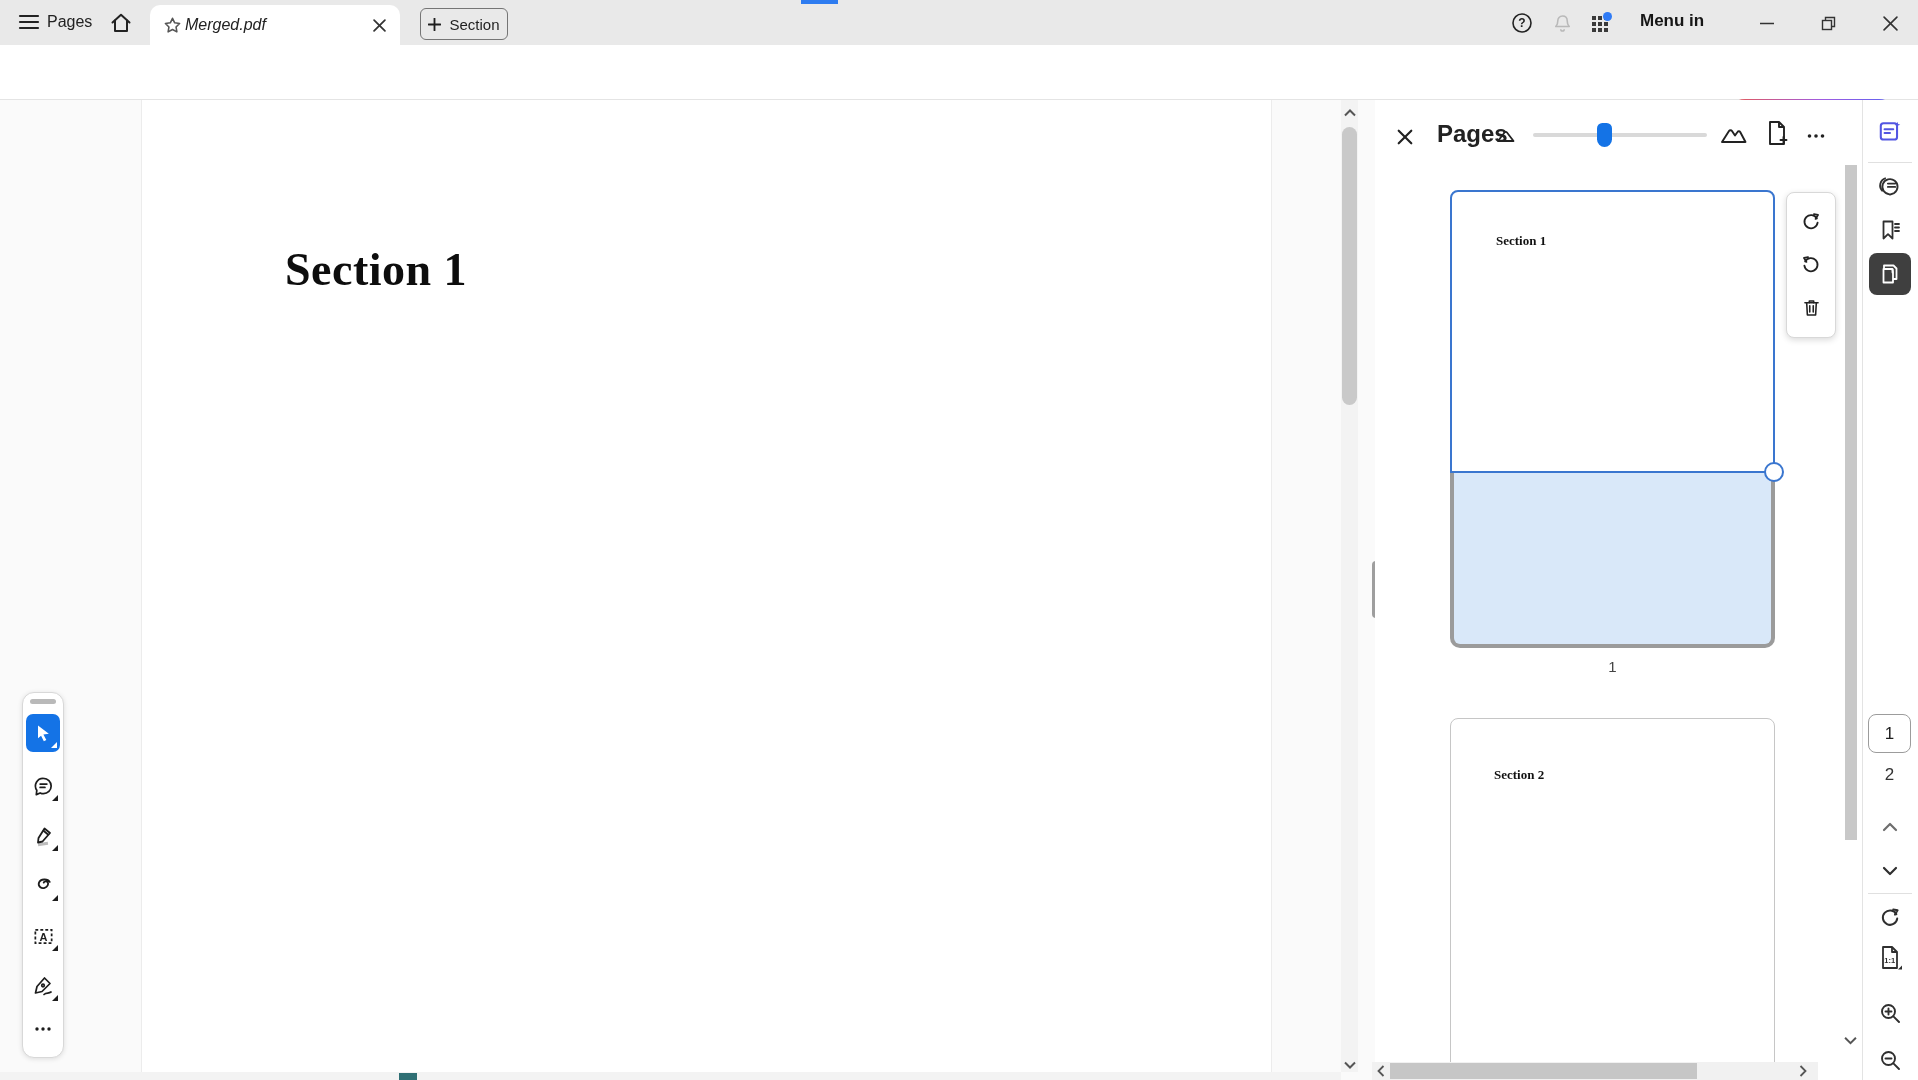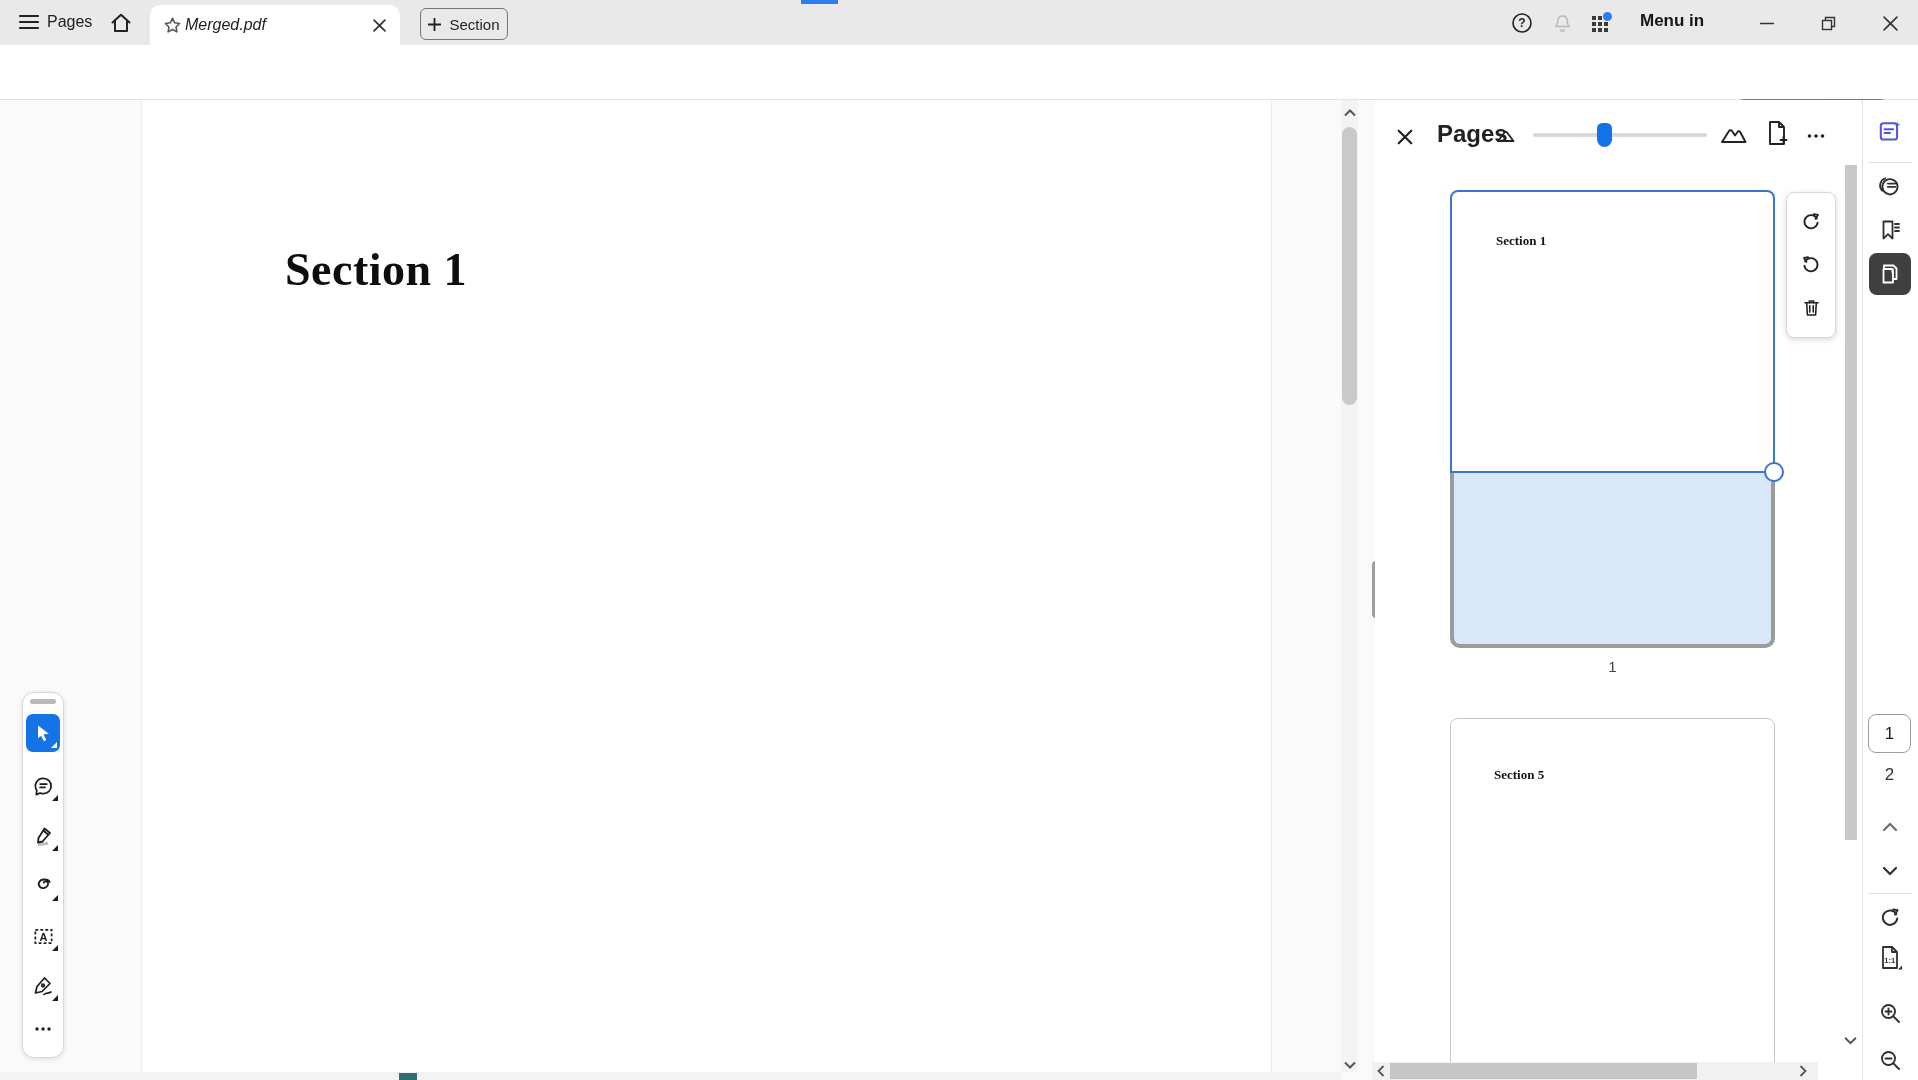--- a/index.html
+++ b/index.html
@@ -388,21 +388,21 @@
     <svg width="21" height="21" viewBox="0 0 24 24" fill="none" stroke="#222" stroke-width="1.8" stroke-linecap="round" stroke-linejoin="round">
         <path d="M4.5 6.5 h15"></path>
         <path d="M9.5 6.5 V4.5 h5 v2"></path>
         <path d="M6.5 6.5 L7.3 20.5 h9.4 L17.5 6.5"></path>
         <path d="M10 10 v7 M14 10 v7"></path>
       </svg>
   </div>
 </div>
 
 <div id="thumb2" class="abs">
-  <span class="thumb-label" style="position:absolute;left:43px;top:48px;">Section 5</span>
+  <span class="thumb-label" style="position:absolute;left:43px;top:48px;">Section 2</span>
 </div>
 
 <div id="panel-vscroll-thumb" class="abs"></div>
 <div class="abs ctr" style="left:1840px;top:1032px;width:20px;height:16px;">
   <svg width="13" height="9" viewBox="0 0 12 8" fill="none" stroke="#555" stroke-width="1.8">
       <polyline points="1,1.5 6,6.5 11,1.5"></polyline>
     </svg>
 </div>
 <div id="panel-hscroll" class="abs"></div>
 <div class="abs ctr" style="left:1372px;top:1062px;width:18px;height:18px;">

